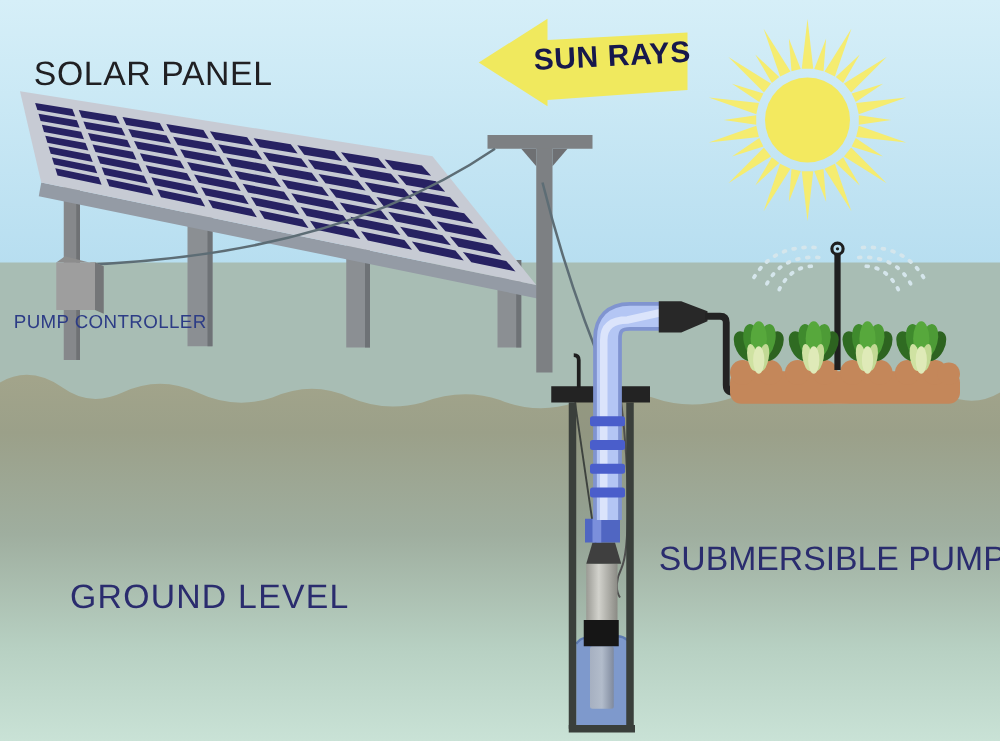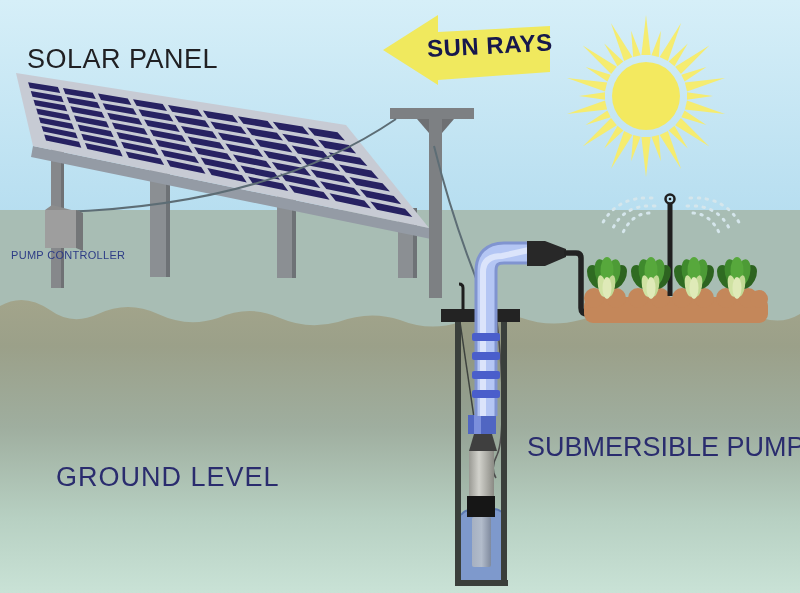--- a/index.html
+++ b/index.html
@@ -5,21 +5,21 @@
   html,body{margin:0;padding:0;background:#ffffff;}
   #stage{
     position:relative;width:800px;height:593px;overflow:hidden;
     font-family:"Liberation Sans",sans-serif;
   }
   #scene-svg{position:absolute;left:0;top:0;}
   .label{position:absolute;white-space:nowrap;line-height:1;}
   .label-solar   {left:27px;top:46px;font-size:27px;letter-spacing:.5px;color:#202023;}
   .label-sunrays {left:427px;top:37px;font-size:24px;font-weight:bold;color:#17184c;
                   transform:rotate(-3deg);transform-origin:left center;letter-spacing:.5px;}
-  .label-ctrl    {left:11px;top:250px;font-size:11px;color:#2d3c86;letter-spacing:.3px;}
+  .label-ctrl    {left:11px;top:250px;font-size:15px;color:#2d3c86;letter-spacing:.3px;}
   .label-ground  {left:56px;top:464px;font-size:27px;color:#2a2c6e;letter-spacing:1px;}
   .label-pump    {left:527px;top:434px;font-size:27px;color:#2a2c6e;}
 </style>
 </head>
 <body>
 
 <div id="stage">
 <svg id="scene-svg" width="800" height="593" viewBox="0 0 800 593">
   <defs>
     <linearGradient id="skyGrad" x1="0" y1="0" x2="0" y2="212" gradientUnits="userSpaceOnUse">

